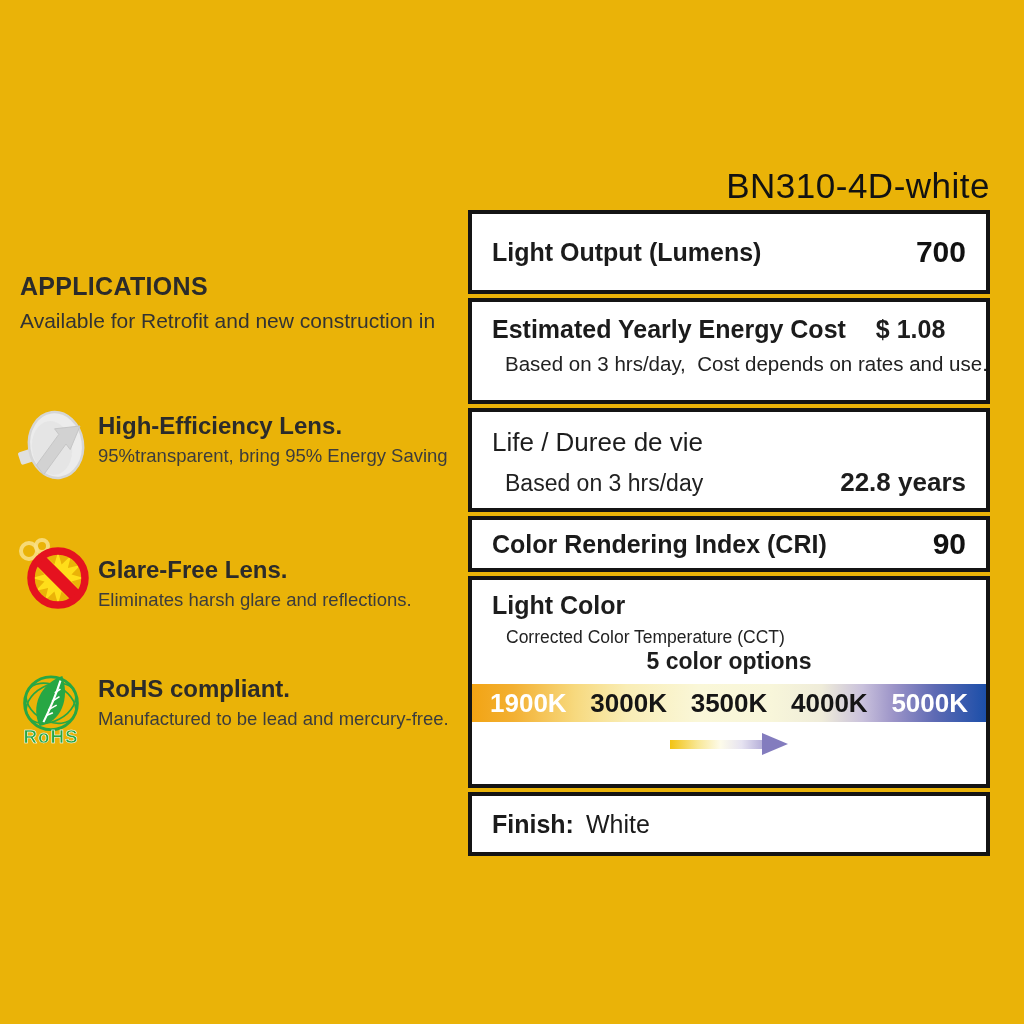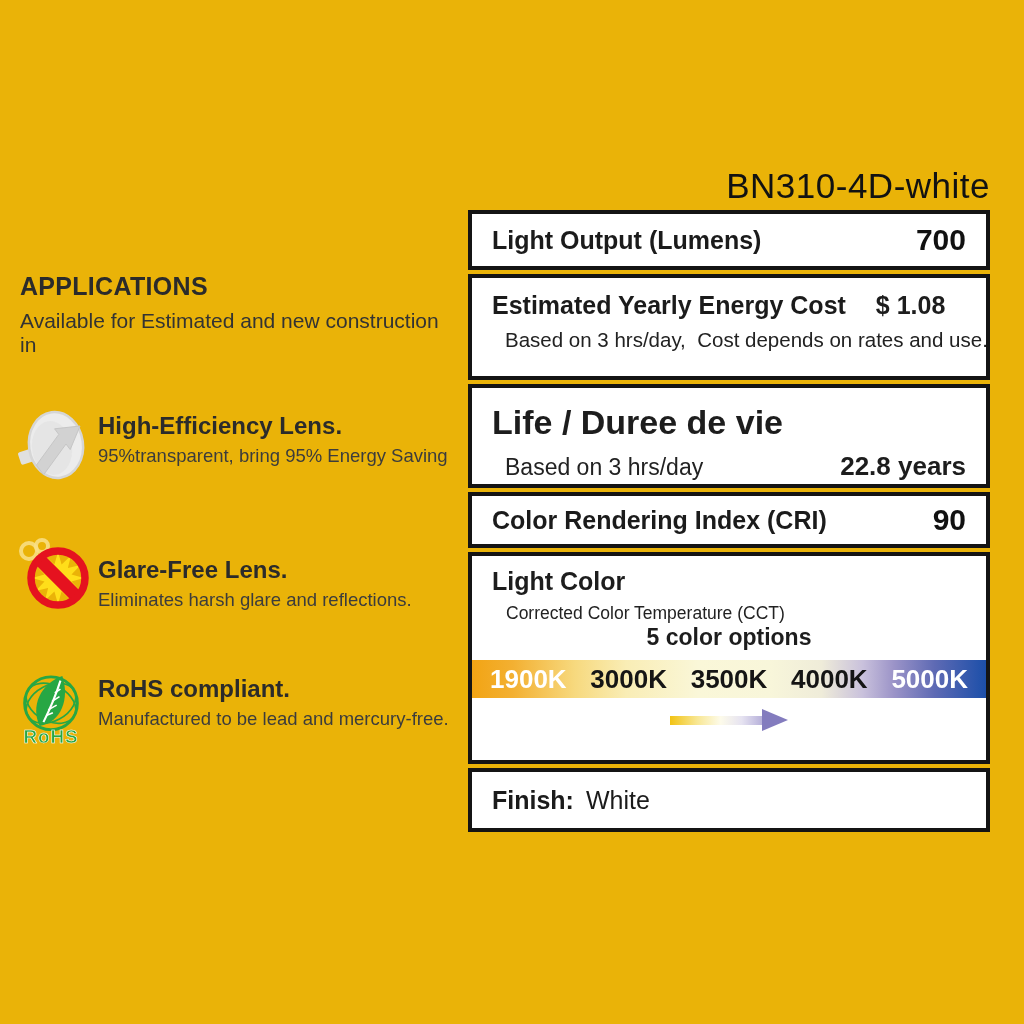--- a/index.html
+++ b/index.html
@@ -31,32 +31,32 @@
   .f3 { top:666px; } .f3 .ftext { margin-top:9px; }
 
   
   .facts { position:absolute; left:468px; top:210px; width:522px; }
   .box {
     border:4px solid #141414; background:#ffffff;
     margin-bottom:4px; width:100%;
   }
   .row-flex { display:flex; align-items:center; justify-content:space-between; }
 
-  .box-output { height:60px; padding:0 20px; }
+  .box-output { height:84px; padding:0 20px; }
   .lbl  { font-size:25px; font-weight:bold; color:#1b1b1b; }
   .big-val { font-size:30px; font-weight:bold; color:#111; }
 
   .box-cost { height:106px; padding:13px 18px 16px 20px; }
   .cost-line1 { display:flex; align-items:baseline; }
   .cost-val { font-size:25px; font-weight:bold; margin-left:30px; }
   .note { font-size:20.5px; color:#222; white-space:pre; }
   .box-cost .note { margin-top:8px; padding-left:13px; }
 
   .box-life { height:104px; padding:15px 20px 0 20px; }
-  .life-lbl { font-size:34px; font-weight:bold; }
+  .life-lbl { font-size:26px; font-weight:normal; }
   .life-line2 { display:flex; justify-content:space-between; align-items:baseline; margin-top:9px; }
   .life-note { font-size:23px; color:#222; padding-left:13px; }
   .life-val { font-size:26px; font-weight:bold; }
 
   .box-cri { height:56px; padding:0 20px; }
 
   .box-lightcolor { height:212px; padding-top:11px; }
   .lc-lbl { font-size:25px; font-weight:bold; padding-left:20px; }
   .lc-sub { font-size:17.5px; color:#222; padding-left:34px; margin-top:7px; }
   .lc-options { font-size:23px; font-weight:bold; text-align:center; }
@@ -83,21 +83,21 @@
 </style>
 </head>
 <body>
 
 <div class="canvas">
 
   <div class="product-title">BN310-4D-white</div>
 
   <section class="apps">
     <h1>APPLICATIONS</h1>
-    <p>Available for Estimated and new construction in</p>
+    <p>Available for Retrofit and new construction in</p>
   </section>
 
   <div class="feature f1">
     <div class="icon-col">
       <svg width="70" height="82" viewBox="0 0 70 82" aria-hidden="true">
         <rect x="1" y="46" width="17" height="13" rx="2" fill="#e0e0e0" transform="rotate(-18 9 52)"></rect>
         <ellipse cx="38" cy="41" rx="27" ry="33" fill="#ececec" stroke="#d6d6d6" stroke-width="2.5" transform="rotate(-8 38 41)"></ellipse>
         <ellipse cx="34" cy="44" rx="20" ry="27" fill="#e4e4e4" opacity="0.8" transform="rotate(-8 34 44)"></ellipse>
         <polygon points="16.4,55.2 38.8,24.4 34.6,18.8 60,16 50.2,39.6 46,34 23.6,64.8" fill="#d2d2d2" stroke="#c6c6c6" stroke-width="1" transform="translate(2,6)"></polygon>
       </svg>

